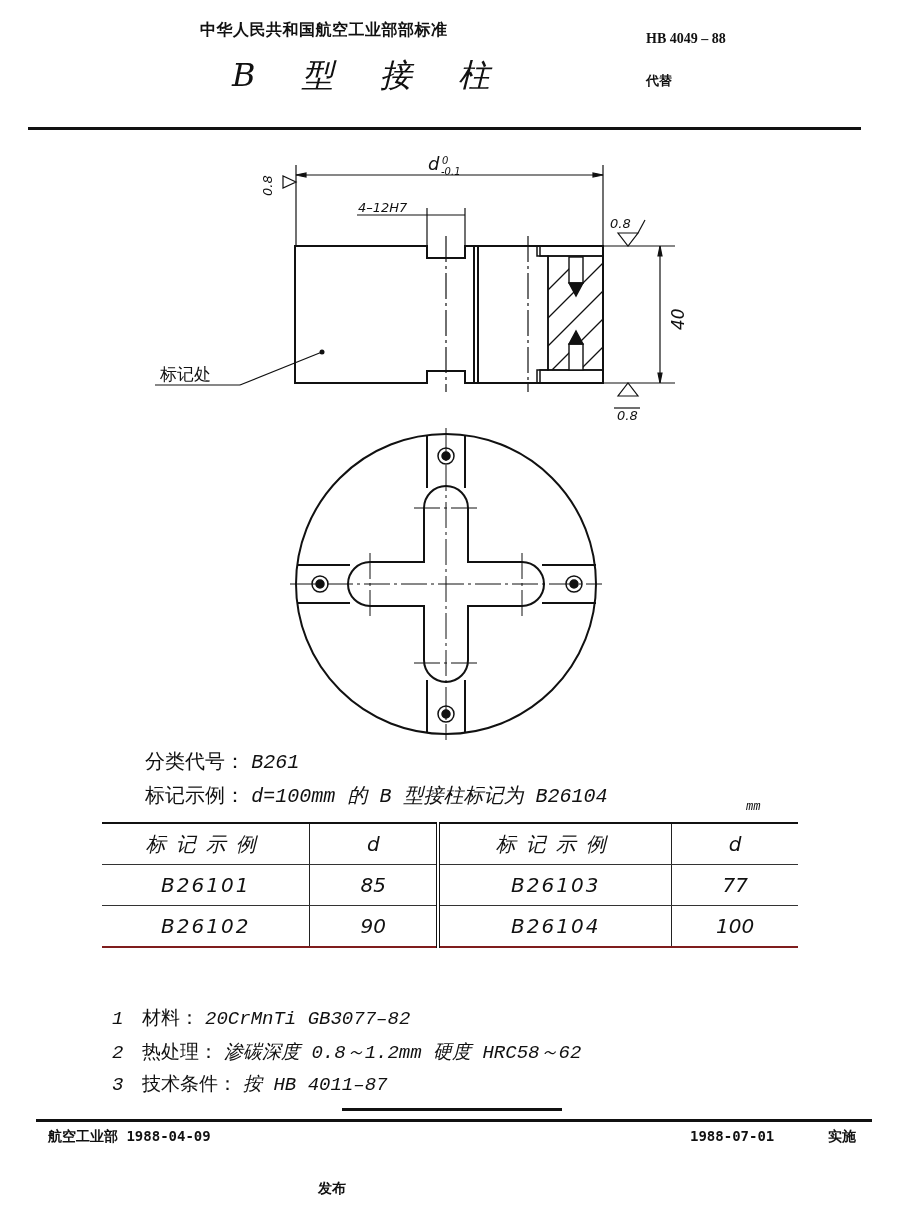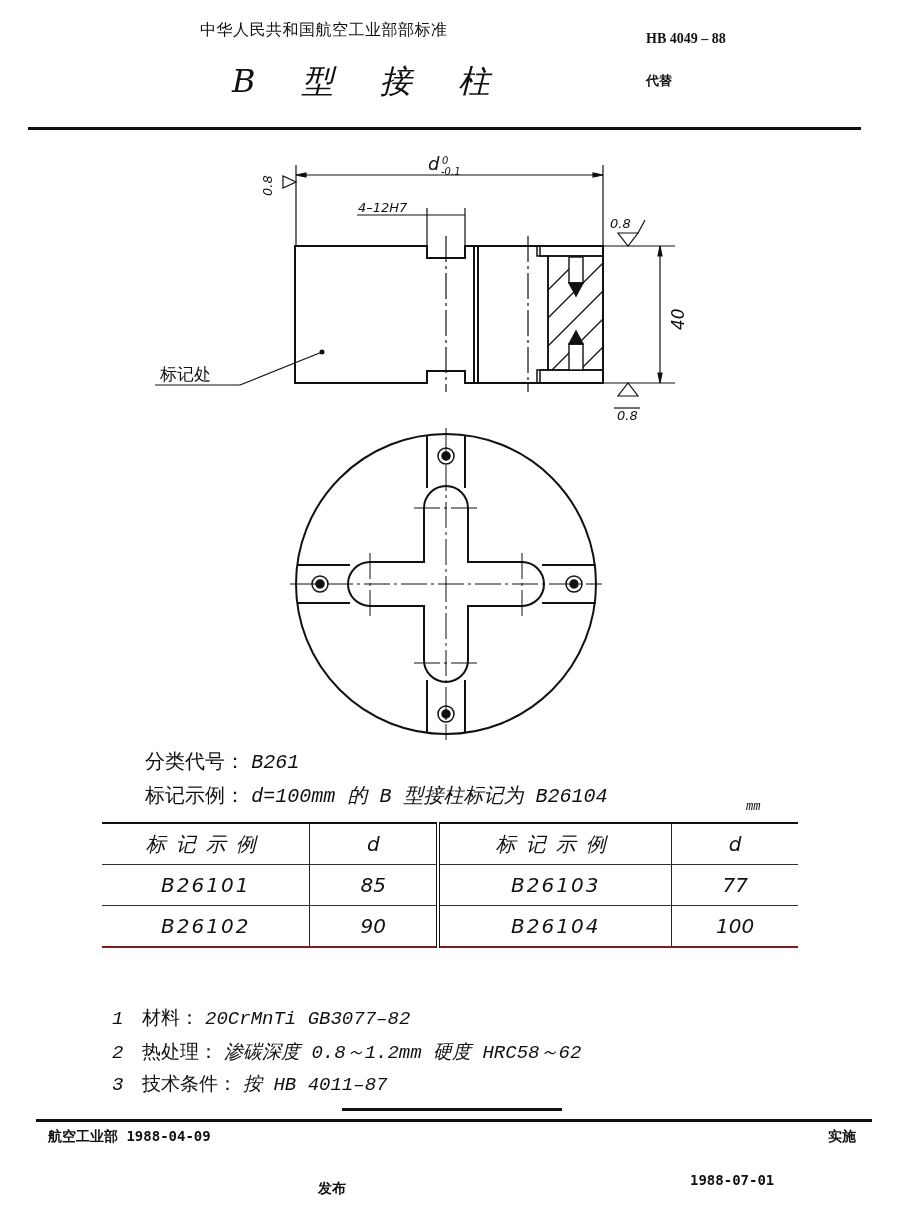--- a/index.html
+++ b/index.html
@@ -1,20 +1,20 @@
 <!DOCTYPE html>
 <html><head>
 <meta charset="utf-8">
 <style>
   html, body { margin: 0; padding: 0; background: #ffffff; }
   body { width: 897px; height: 1214px; position: relative; overflow: hidden; color: #111; font-family: "DejaVu Serif", serif; }
   .abs { position: absolute; }
-  .hdr-org { left: 200px; top: 20px; font-size: 16px; font-weight: normal; letter-spacing: 0.5px; font-family: "DejaVu Serif", serif; }
+  .hdr-org { left: 200px; top: 20px; font-size: 16px; font-weight: bold; letter-spacing: 0.5px; font-family: "DejaVu Serif", serif; }
   .hdr-code { left: 646px; top: 31px; font-size: 14px; font-weight: bold; font-family: "Liberation Serif", serif; }
-  .hdr-title { left: 232px; top: 60px; font-size: 32px; font-style: italic; letter-spacing: 18px; font-family: "DejaVu Serif", serif; }
+  .hdr-title { left: 232px; top: 54px; font-size: 32px; font-style: italic; letter-spacing: 18px; font-family: "DejaVu Serif", serif; }
   .hdr-replace { left: 646px; top: 72px; font-size: 13px; font-weight: bold; font-family: "DejaVu Serif", serif; }
   .rule { background: #111; }
   .hand { font-family: Liberation Mono, monospace; font-style: italic; }
   .info { left: 145px; font-size: 20px; }
   .unit { left: 746px; top: 800px; font-size: 12px; }
   table.spec { position: absolute; left: 102px; top: 822px; width: 696px; border-collapse: collapse; font-family: "DejaVu Sans", sans-serif; font-style: italic; font-size: 20px; }
   table.spec td { height: 40px; text-align: center; border-bottom: 1px solid #333; padding: 0; }
   table.spec tr:first-child td { border-top: 2px solid #111; }
   table.spec tr:last-child td { border-bottom: 2px solid #7f1d1d; }
   table.spec td.c1 { width: 208px; border-right: 1px solid #222; letter-spacing: 10px; }
@@ -187,14 +187,14 @@
   <span class="num hand">2</span><span>热处理</span><span>： </span><span class="hand">渗碳深度 0.8～1.2mm 硬度 HRC58～62</span>
 </div>
 <div class="abs notes" style="top:1071px;">
   <span class="num hand">3</span><span>技术条件</span><span>： </span><span class="hand">按 HB 4011–87</span>
 </div>
 
 <div class="abs rule" style="left:342px; top:1108px; width:220px; height:3px;"></div>
 <div class="abs rule" style="left:36px; top:1119px; width:836px; height:3px;"></div>
 <div class="abs foot" style="left:48px; top:1128px;">航空工业部 1988-04-09</div>
 <div class="abs foot" style="left:318px; top:1180px;">发布</div>
-<div class="abs foot" style="left:690px; top:1172px;">1988-07-01</div>
+<div class="abs foot" style="left:690px; top:1128px;">1988-07-01</div>
 <div class="abs foot" style="left:828px; top:1128px;">实施</div>
 
 </body></html>

